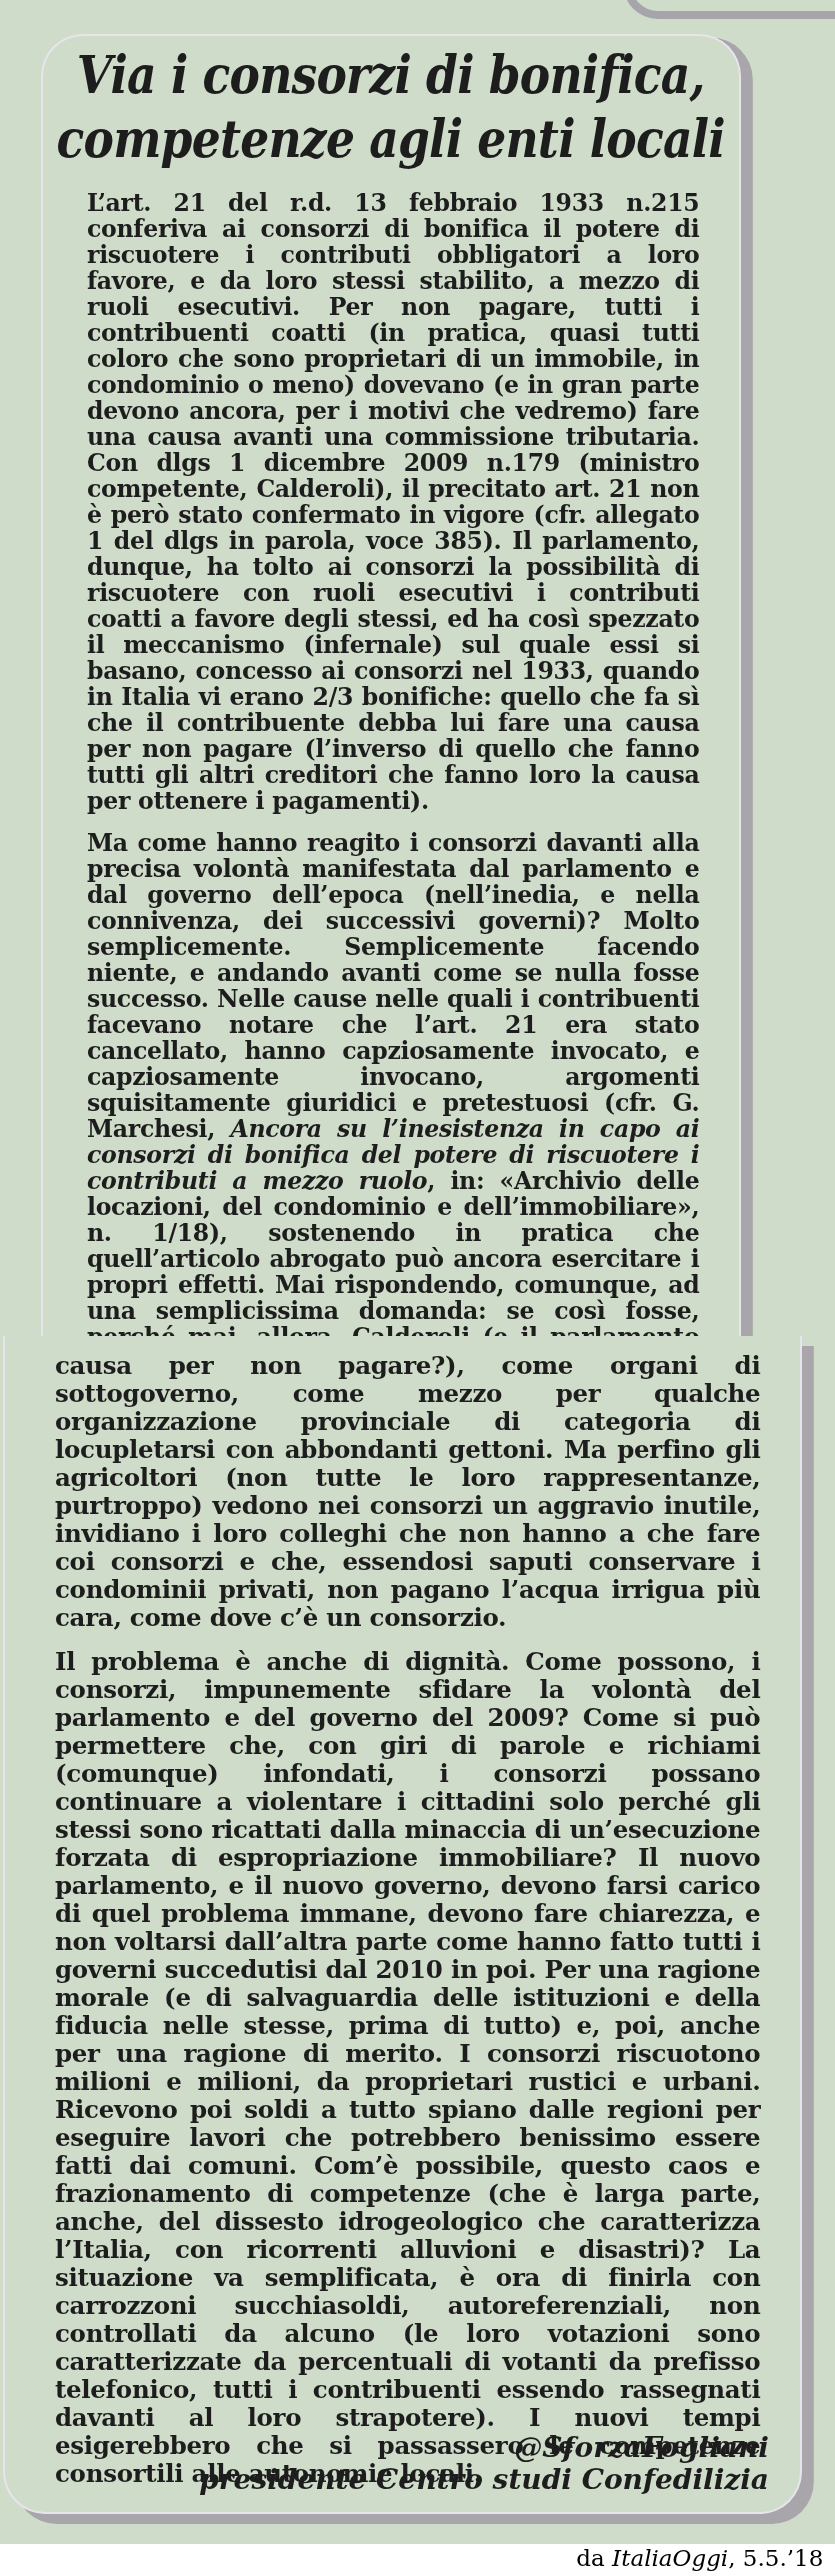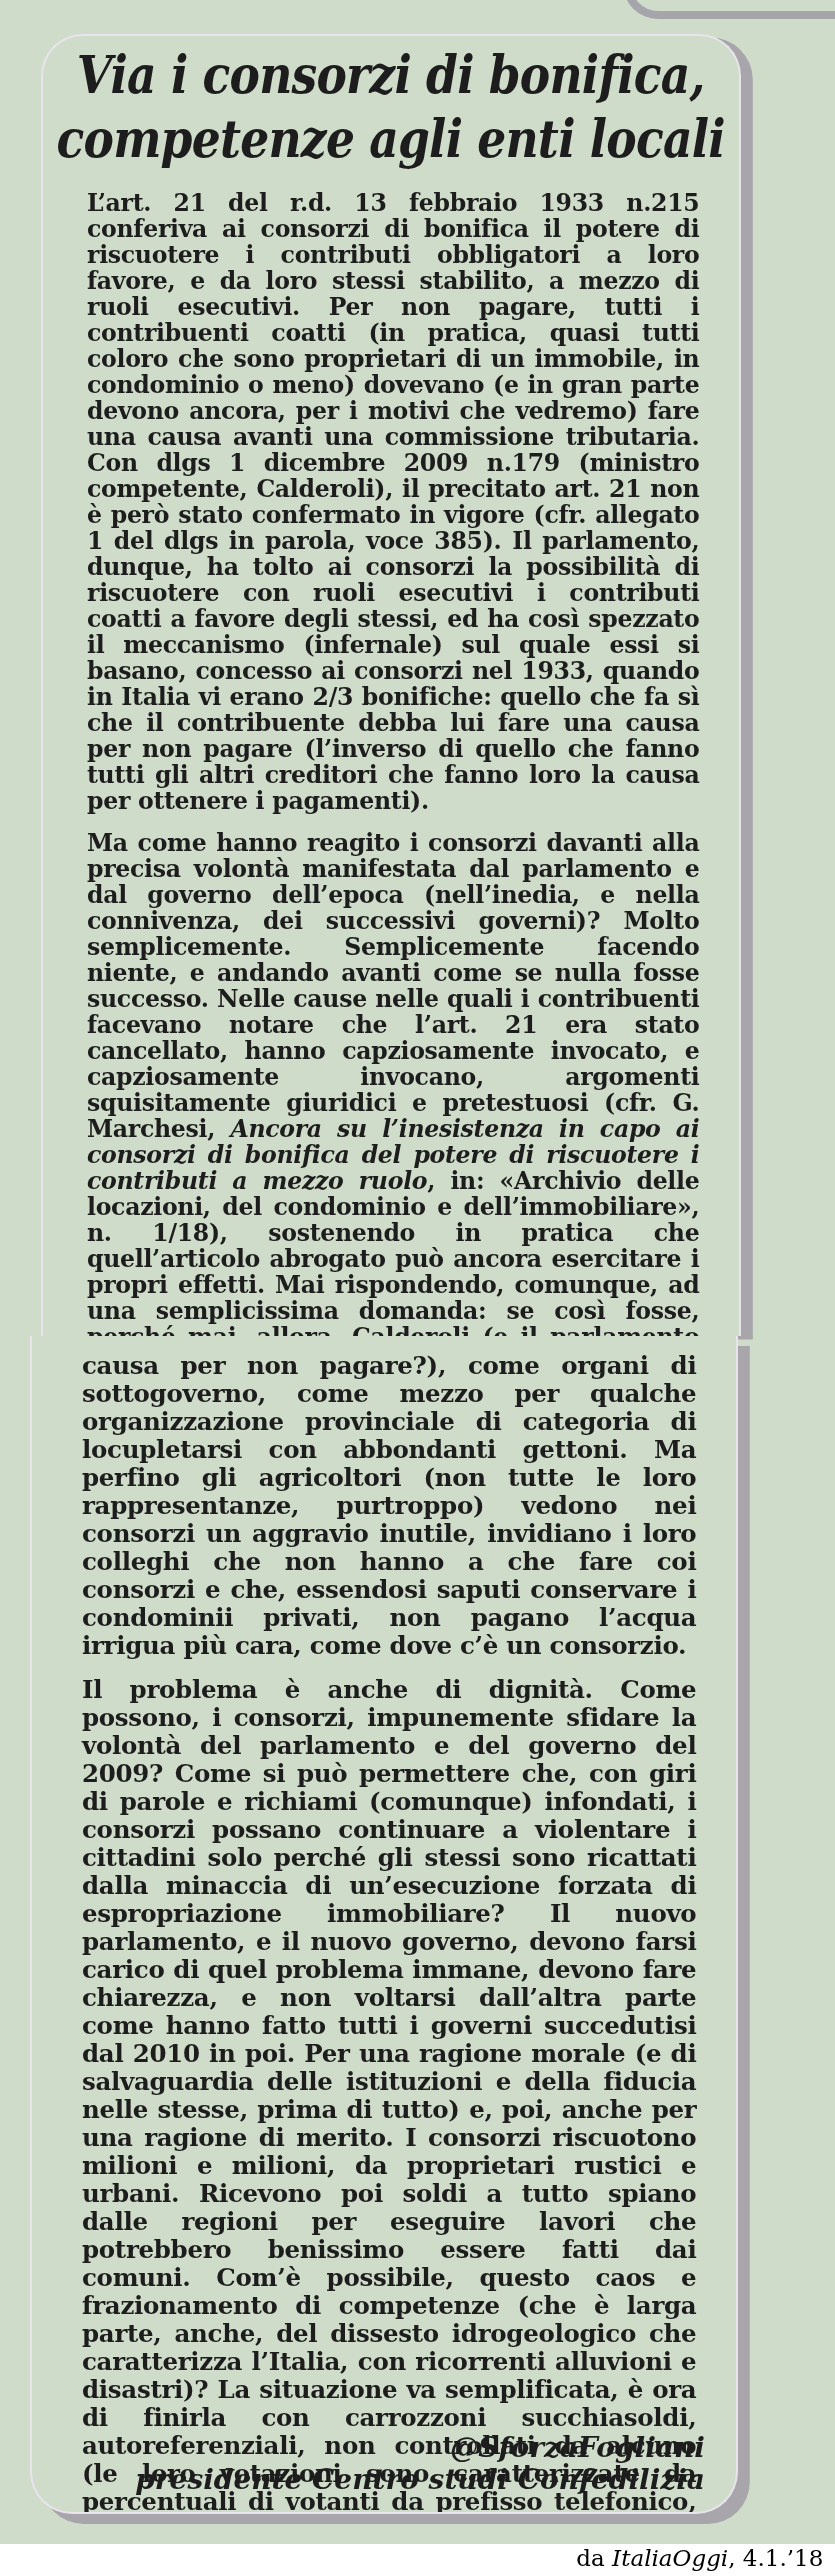--- a/index.html
+++ b/index.html
@@ -8,21 +8,21 @@
   .green-bg{position:absolute;left:0;top:0;width:836px;height:2544px;background:#d0dcca;}
   
   .top-remnant{position:absolute;top:-24.5px;left:623px;width:227px;height:35px;
     border-bottom:8.2px solid #a6a5ac;border-left:8.2px solid #a6a5ac;
     border-bottom-left-radius:35px;}
   
   .box-up{position:absolute;left:41px;top:34px;width:700px;height:1302px;box-sizing:border-box;
     background:#d0dcca;border:2.7px solid #e7e4ec;border-bottom:none;
     border-radius:42px 42px 0 0;box-shadow:11.8px 3.6px 0 #a8a5ab;overflow:hidden;}
   
-  .box-low{position:absolute;left:30px;top:1336px;width:708px;height:1178px;box-sizing:border-box;
+  .box-low{position:absolute;left:3px;top:1336px;width:799px;height:1178px;box-sizing:border-box;
     background:#d0dcca;border:2.7px solid #e7e4ec;border-top:none;
     border-radius:0 0 42px 42px;box-shadow:11.8px 10px 0 #a8a5ab;overflow:hidden;}
   .title{margin:5.5px 0 0 -8%;width:116%;transform:scaleX(0.86);transform-origin:50% 0;
     text-align:center;font-weight:bold;font-style:italic;font-size:53px;line-height:64px;
     letter-spacing:-0.9px;color:#1d1d1d;}
   .body-text p{margin:16px;text-align:justify;font-weight:bold;color:#1d1d1d;
     overflow-wrap:break-word;hyphens:auto;}
   .section-a{margin:20px 23.6px 0 28px;font-size:23.6px;line-height:26px;letter-spacing:-0.3px;}
   .section-b{margin:10px 23.6px 0 34px;font-size:24.5px;line-height:28px;letter-spacing:-0.3px;}
   .body-text i{font-style:italic;}
@@ -51,15 +51,15 @@
     <div class="body-text section-b">
         <p><span>causa per non pagare?), come organi di sottogoverno, come mezzo per qualche organizzazione provinciale di categoria di locupletarsi con abbondanti gettoni. Ma perfino gli agricoltori (non tutte le loro rappresentanze, purtroppo) vedono nei consorzi un aggravio inutile, invidiano i loro colleghi che non hanno a che fare coi consorzi e che, essendosi saputi conservare i condominii privati, non pagano l’acqua irrigua più cara, come dove c’è un consorzio.</span></p>
         <p><span>Il problema è anche di dignità. Come possono, i consorzi, impunemente sfidare la volontà del parlamento e del governo del 2009? Come si può permettere che, con giri di parole e richiami (comunque) infondati, i consorzi possano continuare a violentare i cittadini solo perché gli stessi sono ricattati dalla minaccia di un’esecuzione forzata di espropriazione immobiliare? Il nuovo parlamento, e il nuovo governo, devono farsi carico di quel problema immane, devono fare chiarezza, e non voltarsi dall’altra parte come hanno fatto tutti i governi succedutisi dal 2010 in poi. Per una ragione morale (e di salvaguardia delle istituzioni e della fiducia nelle stesse, prima di tutto) e, poi, anche per una ragione di merito. I consorzi riscuotono milioni e milioni, da proprietari rustici e urbani. Ricevono poi soldi a tutto spiano dalle regioni per eseguire lavori che potrebbero benissimo essere fatti dai comuni. Com’è possibile, questo caos e frazionamento di competenze (che è larga parte, anche, del dissesto idrogeologico che caratterizza l’Italia, con ricorrenti alluvioni e disastri)? La situazione va semplificata, è ora di finirla con carrozzoni succhiasoldi, autoreferenziali, non controllati da alcuno (le loro votazioni sono caratterizzate da percentuali di votanti da prefisso telefonico, tutti i contribuenti essendo rassegnati davanti al loro strapotere). I nuovi tempi esigerebbero che si passassero le competenze consortili alle autonomie locali.</span></p>
       </div>
     <div class="signature">
       <div>@SforzaFogliani</div>
       <div>presidente Centro studi Confedilizia</div>
     </div>
   </div>
 
-  <div class="footer"><span>da </span><i>ItaliaOggi</i><span>, 4.1.’18</span></div>
+  <div class="footer"><span>da </span><i>ItaliaOggi</i><span>, 5.5.’18</span></div>
 </div>
 
 
 </body></html>

